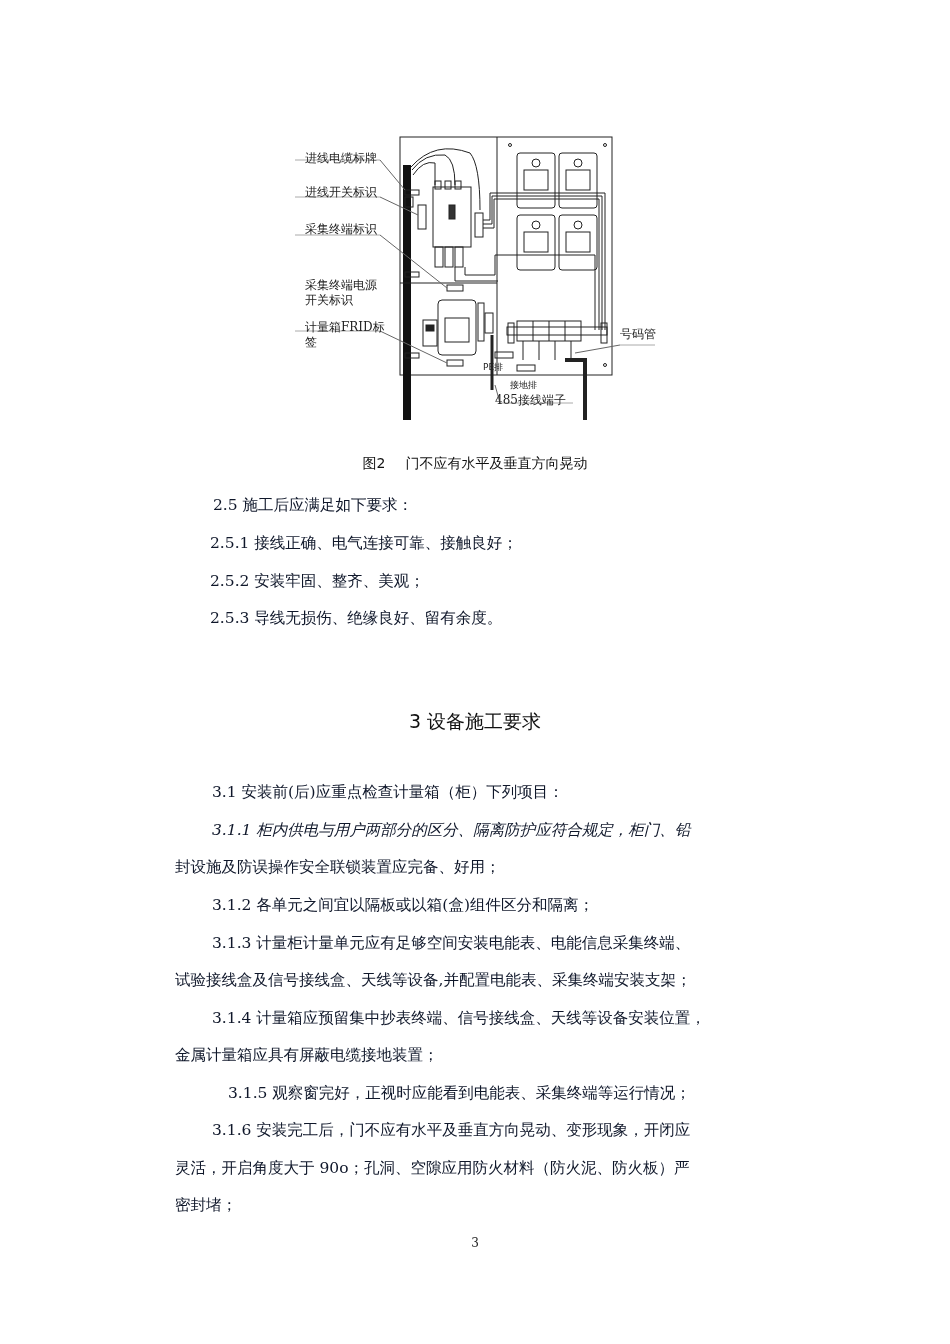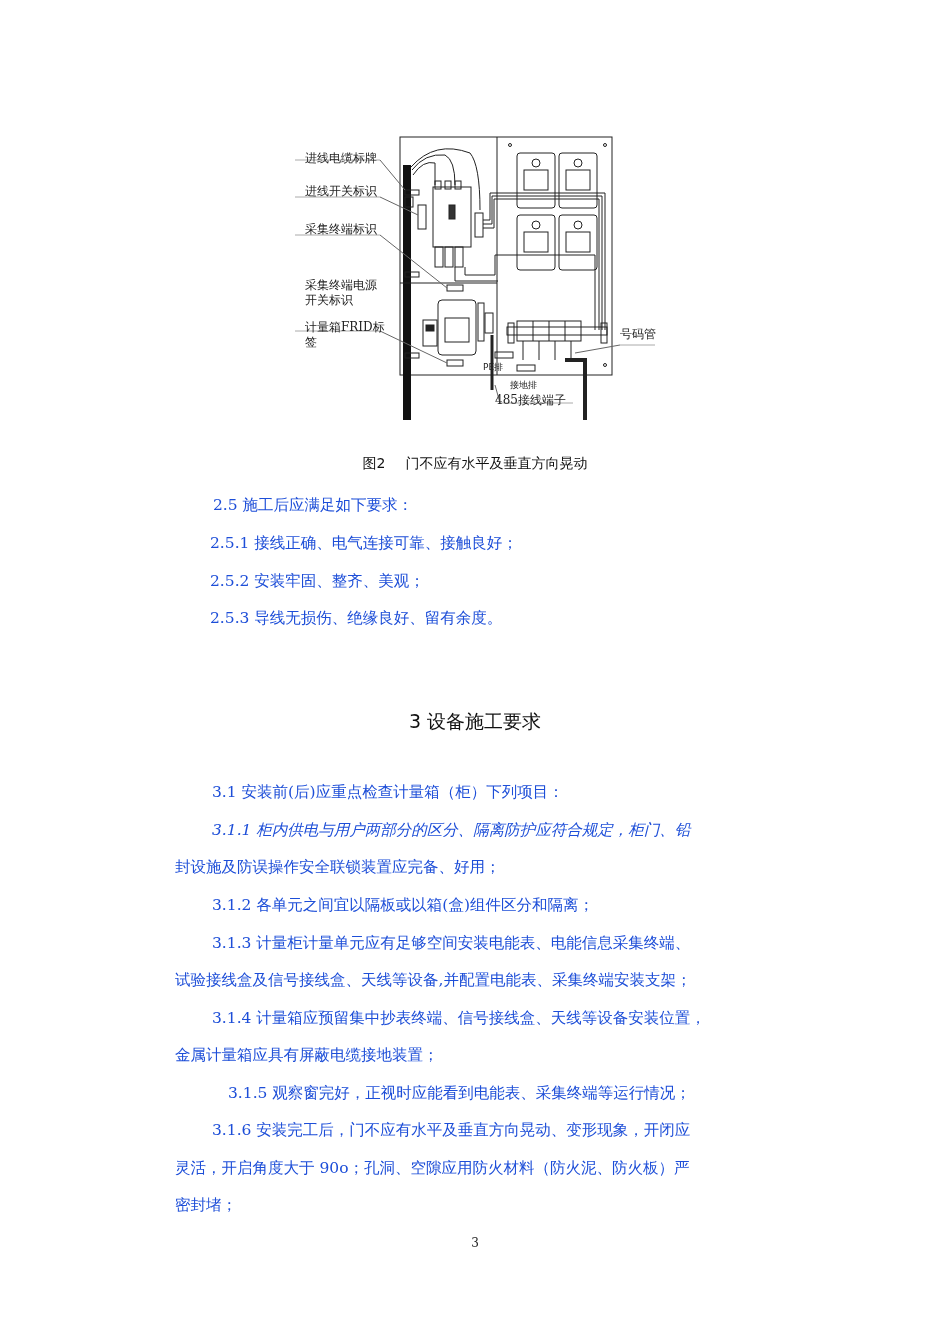--- a/index.html
+++ b/index.html
@@ -6,21 +6,21 @@
     body { width: 950px; height: 1344px; position: relative; overflow: hidden;
            font-family: "DejaVu Serif", "Liberation Serif", serif; color: #1a1a1a; }
     .figure { position: absolute; left: 295px; top: 135px; width: 370px; height: 290px; }
     .figure svg { display: block; }
     .lbl { position: absolute; font-size: 12px; line-height: 15px; color: #222; white-space: nowrap;
            font-family: "DejaVu Serif", "Liberation Serif", serif; }
     .lbl-small { font-size: 9px; font-family: "DejaVu Sans", "Liberation Sans", sans-serif; }
     .caption { position: absolute; left: 0; width: 950px; top: 455px; text-align: center;
                font-family: "DejaVu Sans", "Liberation Sans", sans-serif; font-size: 14px; color: #111; }
     .caption span + span { margin-left: 20px; }
-    .line { position: absolute; font-size: 15.5px; line-height: 20px; white-space: nowrap; color: #1d4ed8; }
+    .line { position: absolute; font-size: 15.5px; line-height: 20px; white-space: nowrap; color: #0f172a; }
     .h2 { position: absolute; left: 0; width: 950px; top: 709px; text-align: center;
           font-family: "DejaVu Sans", "Liberation Sans", sans-serif; font-size: 19px; color: #111; }
     .page-no { position: absolute; left: 0; width: 950px; top: 1236px; text-align: center; font-size: 12px; color: #222; }
   </style>
 </head>
 <body>
 
 <div class="figure">
   <svg width="370" height="290" viewBox="0 0 370 290">
     <g fill="none" stroke="#222" stroke-width="1">
@@ -112,21 +112,21 @@
       <line x1="85" y1="100" x2="152" y2="153" stroke="#666"></line>
       <line x1="0" y1="196" x2="85" y2="196" stroke="#aaa"></line>
       <line x1="85" y1="196" x2="152" y2="228" stroke="#666"></line>
       <line x1="280" y1="218" x2="325" y2="210" stroke="#666"></line>
       <line x1="325" y1="210" x2="360" y2="210" stroke="#aaa"></line>
       <line x1="200" y1="250" x2="205" y2="268" stroke="#666"></line>
       <line x1="205" y1="268" x2="278" y2="268" stroke="#aaa"></line>
     </g>
   </svg>
   <span class="lbl" style="left:10px; top:16px;text-align:right;">进线电缆标牌</span>
-  <span class="lbl" style="left:10px; top:50px;font-family:Liberation Mono, monospace;">进线开关标识</span>
+  <span class="lbl" style="left:10px; top:50px;">进线开关标识</span>
   <span class="lbl" style="left:10px; top:87px;">采集终端标识</span>
   <span class="lbl" style="left:10px; top:143px;text-align:right;">采集终端电源</span>
   <span class="lbl" style="left:10px; top:158px;">开关标识</span>
   <span class="lbl" style="left:10px; top:185px;">计量箱FRID标</span>
   <span class="lbl" style="left:10px; top:200px;">签</span>
   <span class="lbl" style="left:325px; top:192px;">号码管</span>
   <span class="lbl lbl-small" style="left:188px; top:225px;">PE排</span>
   <span class="lbl lbl-small" style="left:215px; top:243px;">接地排</span>
   <span class="lbl" style="left:200px; top:258px;">485接线端子</span>
 </div>

